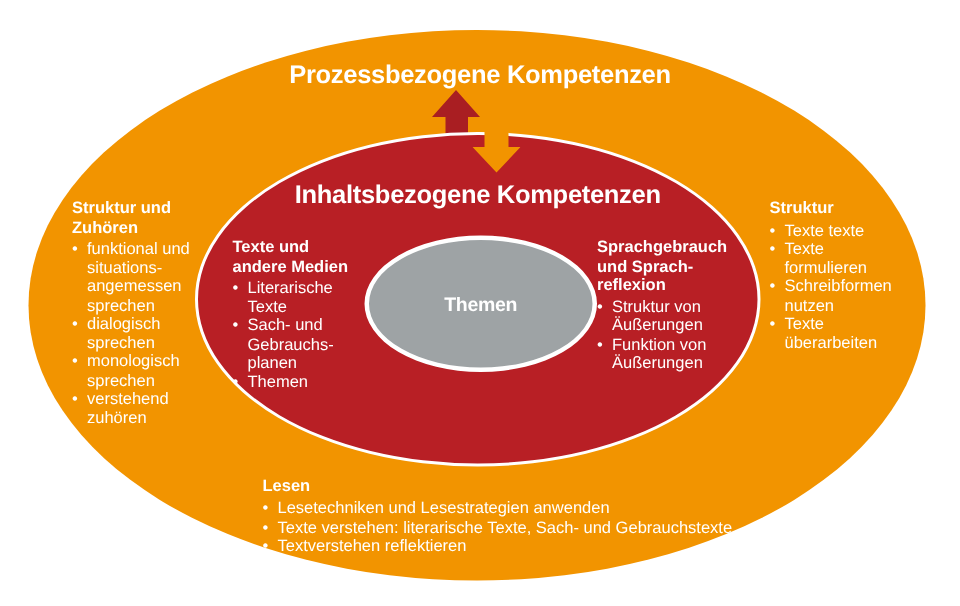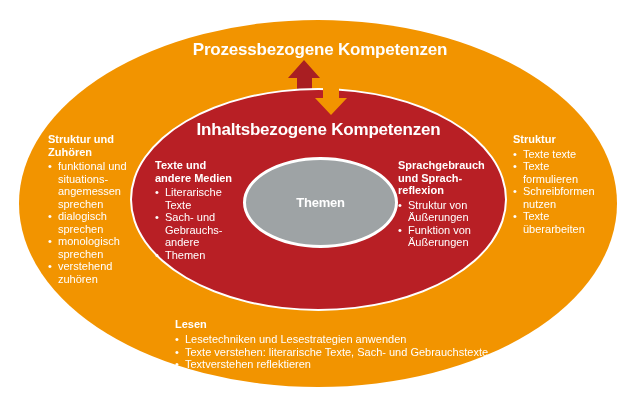--- a/index.html
+++ b/index.html
@@ -96,21 +96,21 @@
     <div>
         <div class="bullet">
           <span class="dot">•</span>
           <span class="btxt">Literarische
 Texte</span>
         </div>
         <div class="bullet">
           <span class="dot">•</span>
           <span class="btxt">Sach- und
 Gebrauchs-
-andere</span>
+planen</span>
         </div>
         <div class="bullet">
           <span class="dot">•</span>
           <span class="btxt">Themen</span>
         </div>
       </div>
   </div>
 
   <div class="sec sec-sprach">
     <span class="sec-title">Sprachgebrauch

